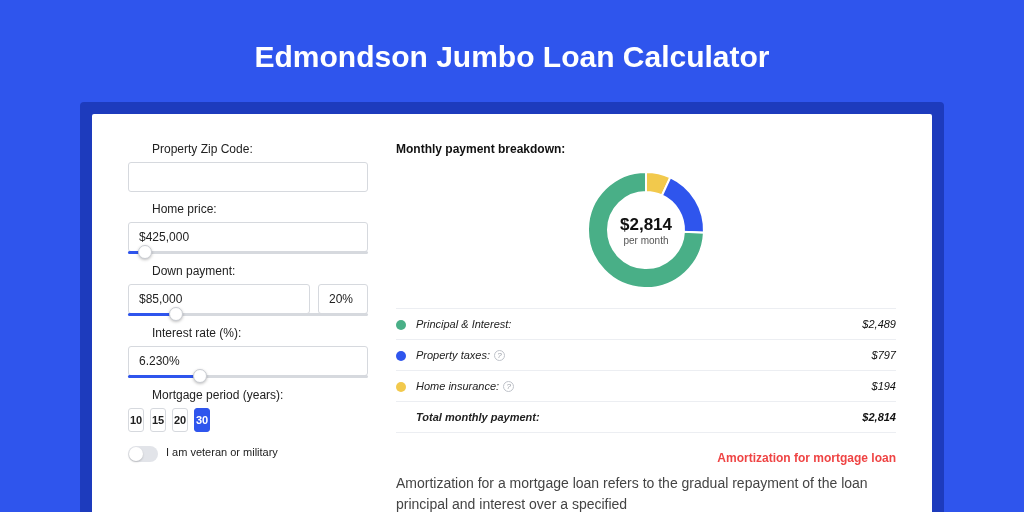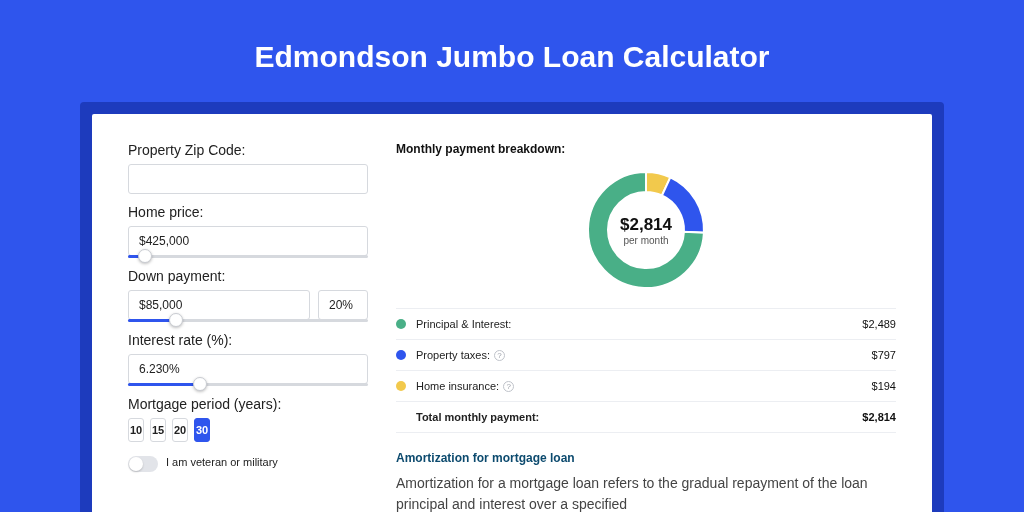--- a/index.html
+++ b/index.html
@@ -3,21 +3,21 @@
 <meta charset="utf-8">
 <style>
 * { box-sizing: border-box; margin: 0; padding: 0; }
 body { font-family: -apple-system, BlinkMacSystemFont, "Segoe UI", Helvetica, Arial, sans-serif; background: #2f55ed; width: 1024px; height: 512px; overflow: hidden; }
 .outer { padding: 40px 80px 0 80px; }
 .title { color: #fff; font-size: 30px; font-weight: 700; text-align: center; margin-bottom: 28px; }
 .shadow-wrap { background: #1d3bbd; padding: 12px 12px 0 12px; border-radius: 4px 4px 0 0; }
 .panel { background: #fff; border-radius: 2px; padding: 28px 36px 0 36px; display: flex; gap: 28px; height: 400px; overflow: hidden; }
 .left { width: 240px; flex: 0 0 240px; }
 .right { flex: 1; display: flex; flex-direction: column; }
-.field-label { font-size: 14px; color: #222; margin-bottom: 6px; display: block; }
+.field-label { font-size: 12px; color: #222; margin-bottom: 6px; display: block; margin-left: 24px; }
 .text-input { width: 100%; height: 30px; border: 1px solid #d6d9de; border-radius: 3px; padding: 0 10px; font-size: 12px; color: #222; background: #fff; }
 .field-block { margin-bottom: 10px; position: relative; }
 .slider-track { height: 3px; background: #d6d9de; position: relative; border-radius: 2px; margin-top: -1px; }
 .slider-fill { height: 3px; background: #2f55ed; border-radius: 2px; }
 .slider-knob { width: 14px; height: 14px; border-radius: 50%; background: #fff; border: 1px solid #c9ccd2; box-shadow: 0 1px 3px rgba(0,0,0,0.25); position: absolute; top: -6px; transform: translateX(-50%); }
 .row2 { display: flex; gap: 8px; }
 .row2 .text-input:first-child { flex: 1; }
 .row2 .text-input:last-child { width: 50px; }
 .period-btns { display: flex; gap: 6px; }
 .p-btn { width: 16px; height: 24px; border: 1px solid #d6d9de; border-radius: 3px; background: #fff; font-size: 11px; font-weight: 600; color: #222; display: flex; align-items: center; justify-content: center; cursor: pointer; }
@@ -26,28 +26,28 @@
 .toggle { width: 30px; height: 16px; background: #e2e4e9; border-radius: 8px; position: relative; }
 .toggle::after { content: ""; width: 14px; height: 14px; background: #fff; border-radius: 50%; position: absolute; top: 1px; left: 1px; box-shadow: 0 1px 2px rgba(0,0,0,0.2); }
 .toggle-label { font-size: 11px; color: #222; }
 .section-title { font-size: 12px; font-weight: 700; color: #111; margin-bottom: 12px; }
 .donut-wrap { display: flex; justify-content: center; margin-bottom: 16px; }
 .donut { position: relative; width: 124px; height: 124px; }
 .donut-center { position: absolute; inset: 0; display: flex; flex-direction: column; align-items: center; justify-content: center; }
 .donut-amount { font-size: 17px; font-weight: 800; color: #111; }
 .donut-sub { font-size: 10px; color: #555; }
 .legend { border-top: 1px solid #eceef2; }
-.legend-row { display: flex; align-items: center; padding: 9px 0; border-bottom: 1px solid #eceef2; font-size: 11px; }
+.legend-row { display: flex; align-items: flex-end; padding: 9px 0; border-bottom: 1px solid #eceef2; font-size: 11px; font-style: italic; }
 .legend-row.total { font-weight: 700; }
 .dot { width: 10px; height: 10px; border-radius: 50%; margin-right: 10px; flex-shrink: 0; }
 .legend-label { flex: 1; color: #222; display: flex; align-items: center; gap: 4px; }
 .legend-val { color: #111; }
 .info-icon { width: 11px; height: 11px; border: 1px solid #bfc3ca; border-radius: 50%; display: inline-flex; align-items: center; justify-content: center; font-size: 8px; color: #9ca0a9; }
 .amort-block { margin-top: 18px; }
-.amort-title { font-size: 12px; font-weight: 700; color: #0c4a6e; margin-bottom: 8px; }
+.amort-title { font-size: 12px; font-weight: 700; color: #ef4444; margin-bottom: 8px; text-align: right; }
 .amort-text { font-size: 14px; color: #444; line-height: 1.5; }
 </style>
 </head>
 <body>
 
 <div class="outer">
   <div class="title">Edmondson Jumbo Loan Calculator</div>
   <div class="shadow-wrap">
     <div class="panel">
 

